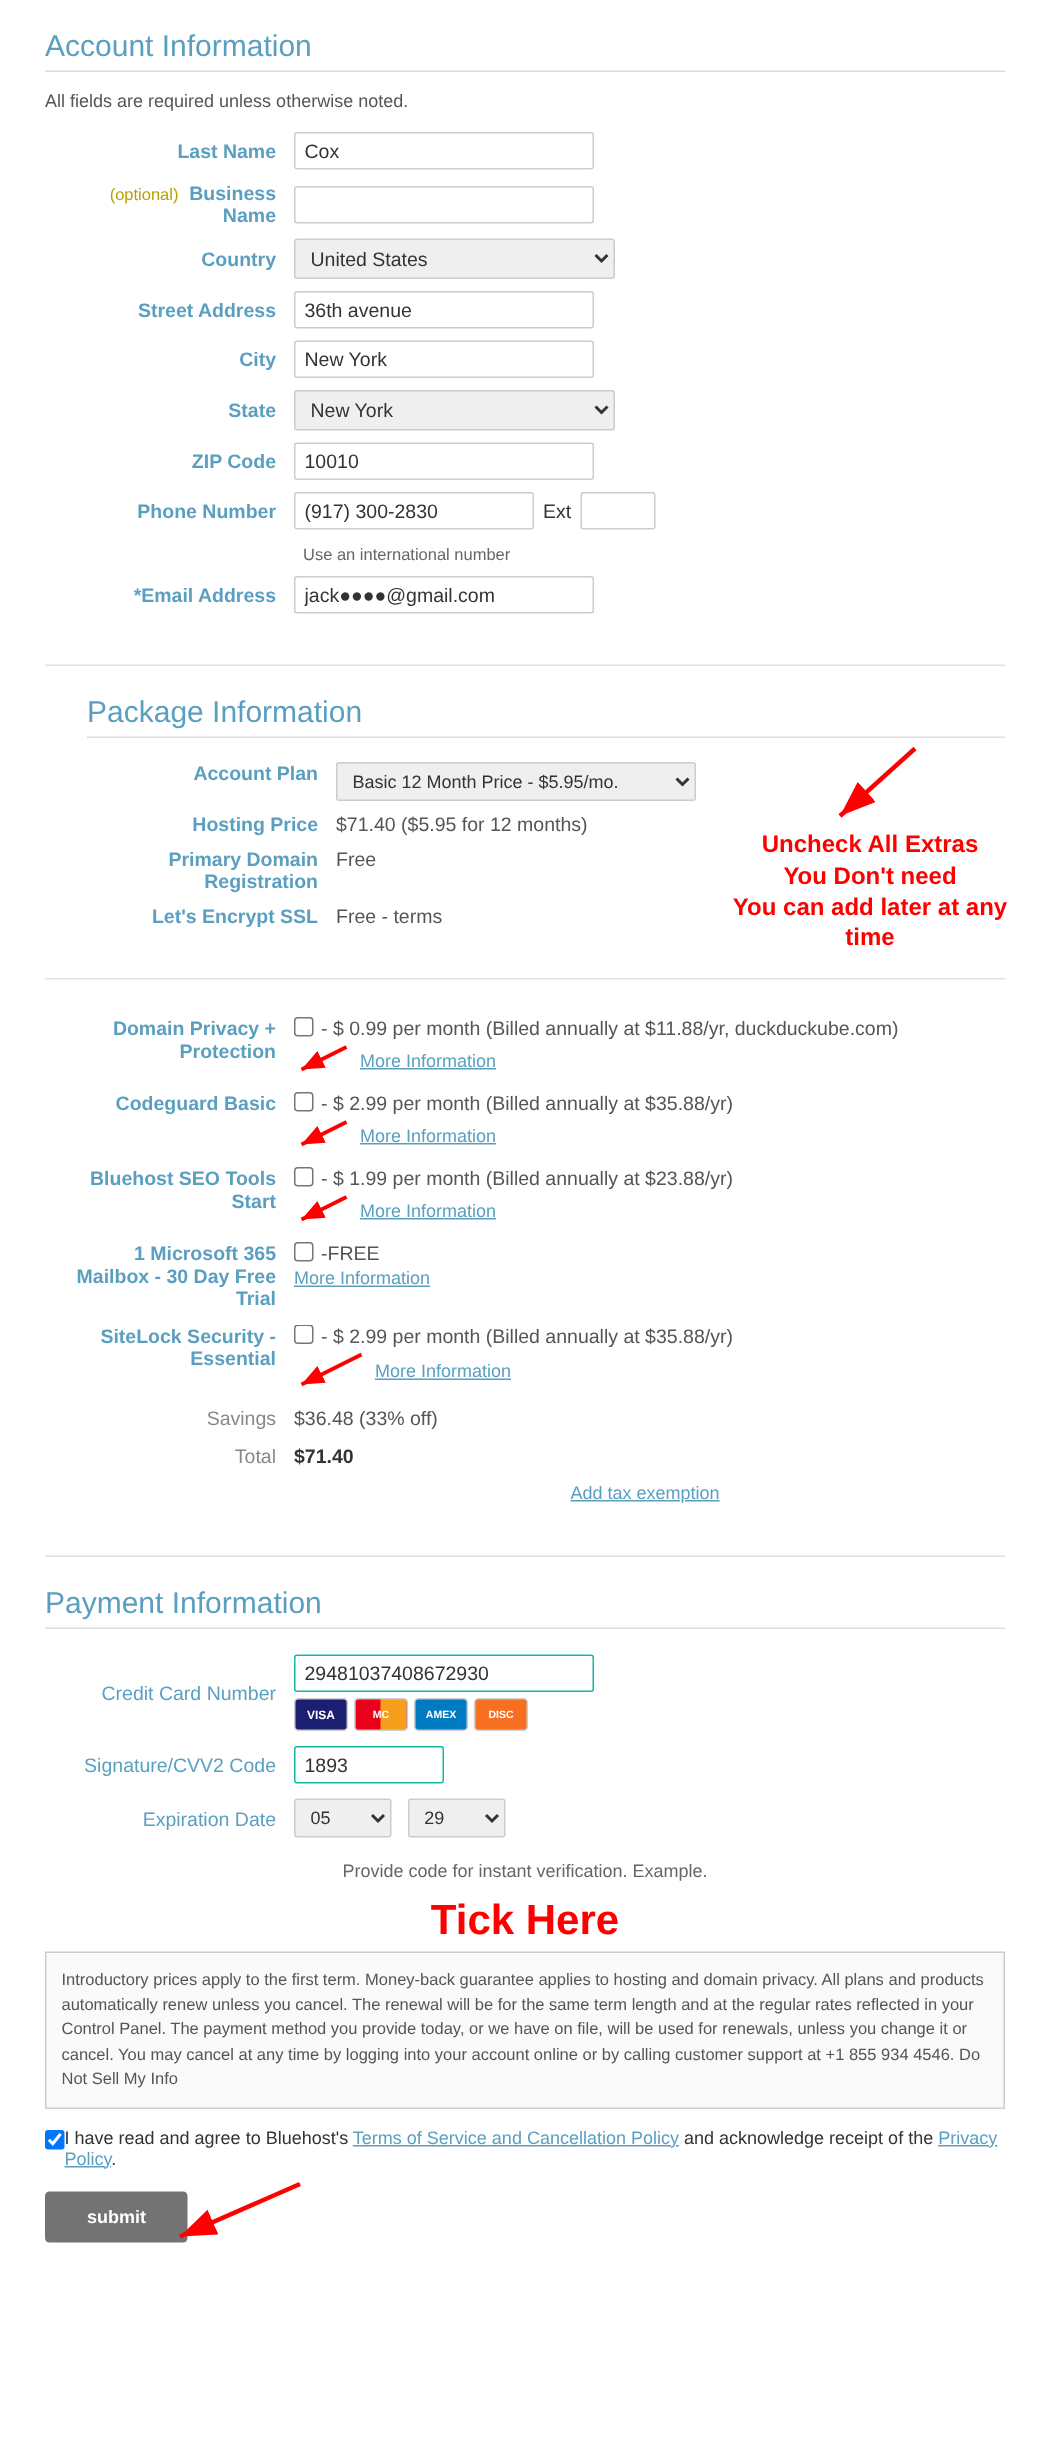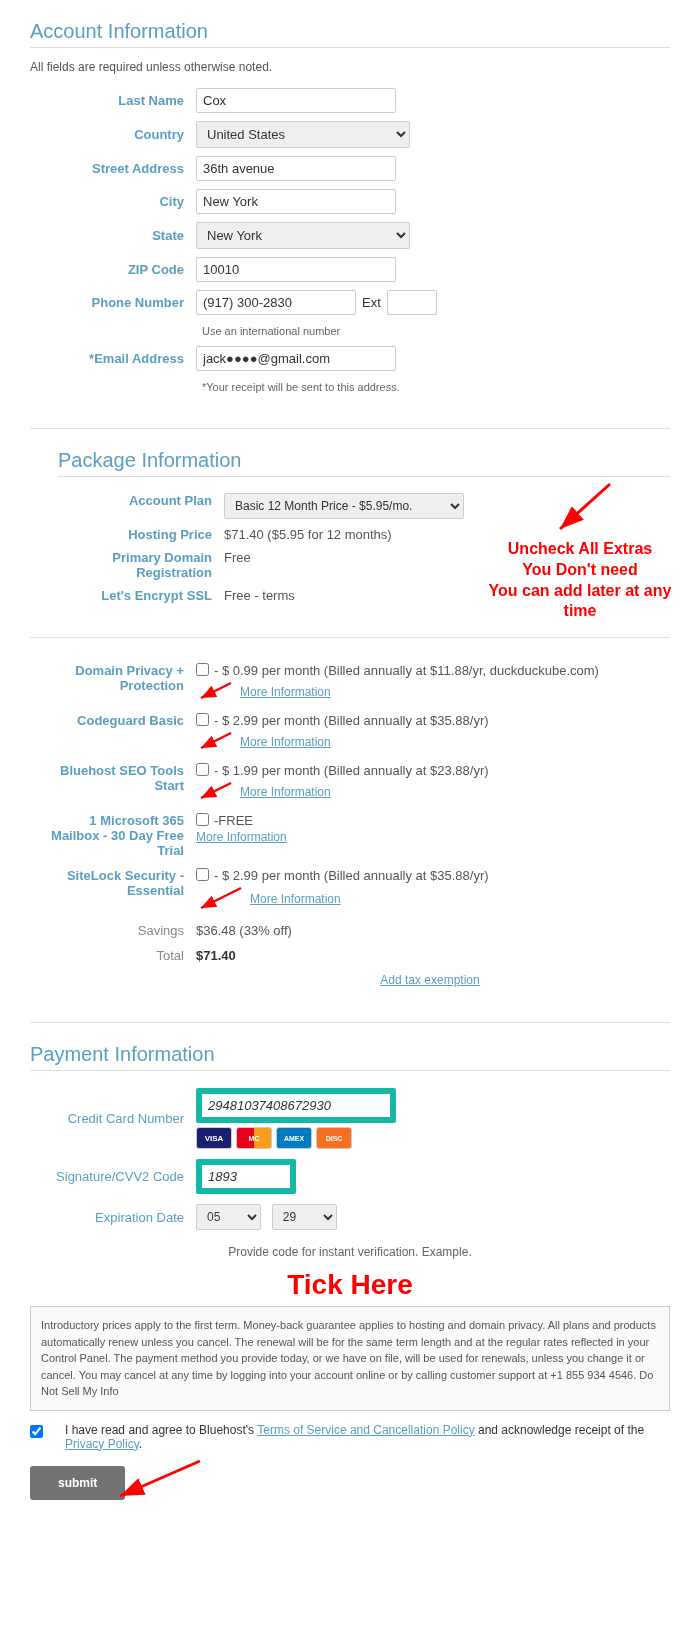--- a/index.html
+++ b/index.html
@@ -144,27 +144,26 @@
       padding: 5px 6px;
       vertical-align: middle;
       font-size: 13px;
     }
     .pay-table td.pay-label {
       text-align: right;
       color: #5a9fc0;
       width: 160px;
     }
     .pay-table input[type="text"] {
-      border: 6px solid #14b8a6;
+      border: 1px solid #14b8a6;
       padding: 4px 6px;
       font-size: 13px;
       color: #333;
       border-radius: 2px;
       width: 200px;
-      font-style: italic;
     }
     .pay-table select {
       border: 1px solid #ccc;
       padding: 4px 6px;
       font-size: 12px;
       color: #333;
       border-radius: 2px;
       width: 65px;
     }
     .card-icons {
@@ -211,21 +210,21 @@
       font-size: 11px;
       color: #555;
       line-height: 1.5;
       margin-bottom: 12px;
       background: #fafafa;
     }
 
     .agree-row {
       display: flex;
       align-items: flex-start;
-      gap: 22px;
+      gap: 0;
       margin-bottom: 15px;
       font-size: 12px;
       color: #333;
     }
     .agree-row a { color: #5a9fc0; }
     .agree-row input[type="checkbox"] { margin-top: 2px; }
 
     .submit-btn {
       background: #737373;
       color: #fff;
@@ -286,20 +285,29 @@
 
   <table class="form-table">
     <tbody>
     <tr>
       <td class="label-cell">Last Name</td>
       <td>
         <input type="text" value="Cox" style="">
       </td>
     </tr>
     <tr>
+      <td class="label-cell">
+        <span class="optional">(optional)</span>
+        &nbsp;<span>Business Name</span>
+      </td>
+      <td>
+        <input type="text" value="" style="">
+      </td>
+    </tr>
+    <tr>
       <td class="label-cell">Country</td>
       <td>
         <select>
           <option>United States</option>
           <option>United Kingdom</option>
           <option>Canada</option>
         </select>
       </td>
     </tr>
     <tr>
@@ -343,26 +351,20 @@
     <tr>
       <td></td>
       <td>
         <span class="int-number-note">Use an international number</span>
       </td>
     </tr>
     <tr>
       <td class="label-cell">*Email Address</td>
       <td>
         <input type="email" value="jack●●●●@gmail.com" style="">
-      </td>
-    </tr>
-    <tr>
-      <td></td>
-      <td>
-        <span class="email-note">*Your receipt will be sent to this address.</span>
       </td>
     </tr>
   </tbody>
     </table>
 </div>
 
 <hr class="section-divider">
 
 <div class="section package-info-area">
   <h2 class="section-title">Package Information</h2>

